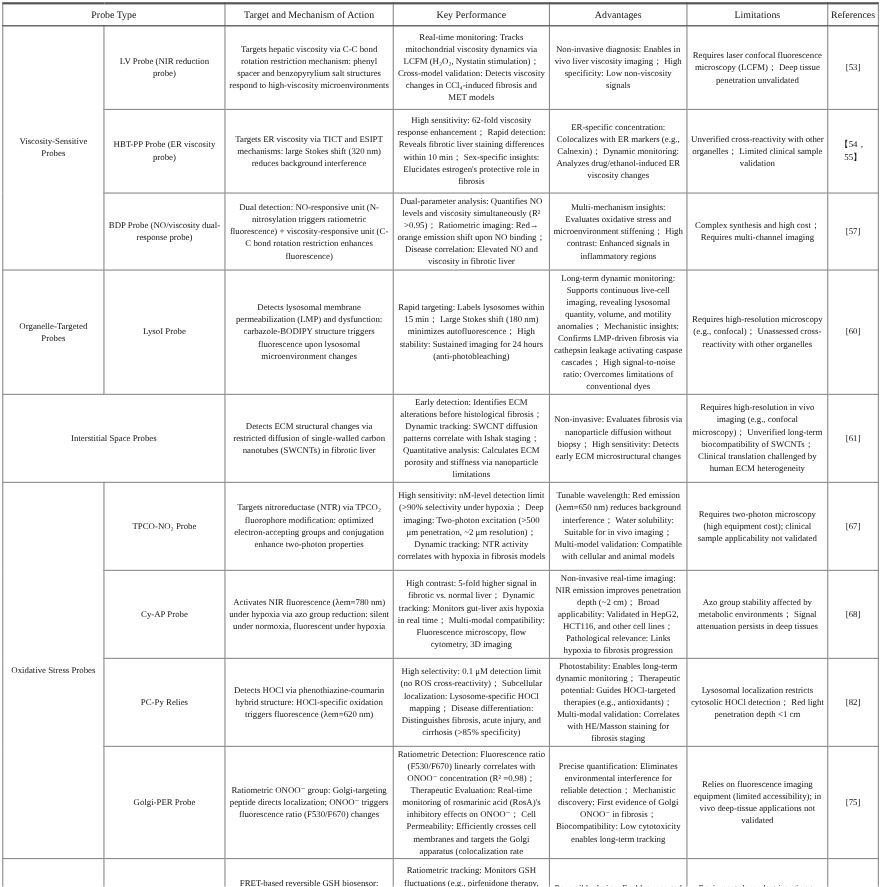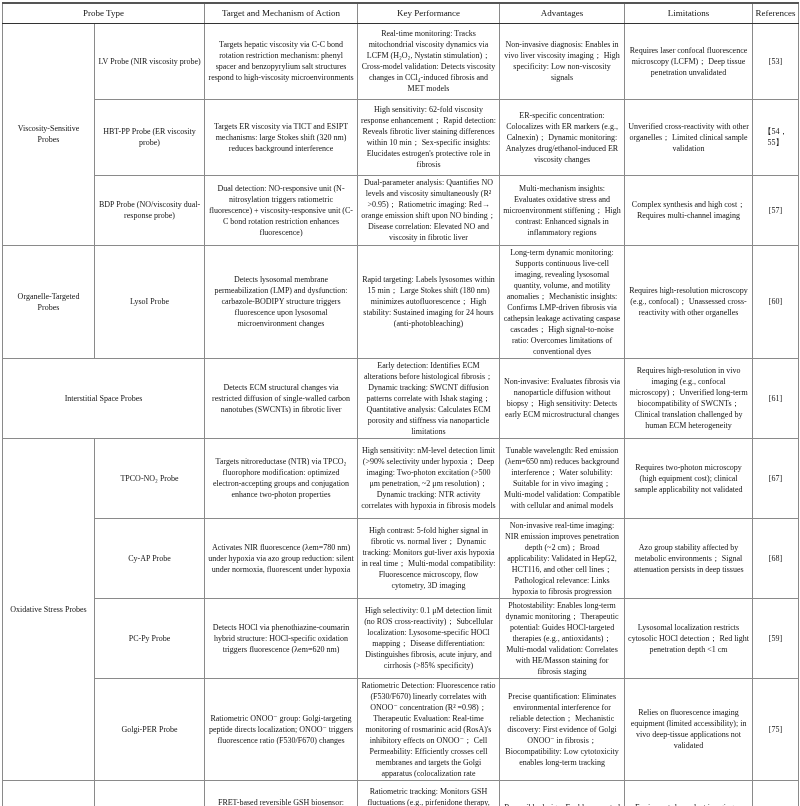--- a/index.html
+++ b/index.html
@@ -56,21 +56,21 @@
         <th>Target and Mechanism of Action</th>
         <th>Key Performance</th>
         <th>Advantages</th>
         <th>Limitations</th>
         <th>References</th>
       </tr>
     </thead>
     <tbody>
       <tr class="h76">
         <td class="group-cell" rowspan="3">Viscosity-Sensitive Probes</td>
-        <td class="probe-cell">LV Probe (NIR viscosity probe)</td>
+        <td class="probe-cell">LV Probe (NIR reduction probe)</td>
         <td>Targets hepatic viscosity via C-C bond rotation restriction mechanism: phenyl spacer and benzopyrylium salt structures respond to high-viscosity microenvironments</td>
         <td>Real-time monitoring: Tracks mitochondrial viscosity dynamics via LCFM (H₂O₂, Nystatin stimulation)； Cross-model validation: Detects viscosity changes in CCl₄-induced fibrosis and MET models</td>
         <td>Non-invasive diagnosis: Enables in vivo liver viscosity imaging； High specificity: Low non-viscosity signals</td>
         <td>Requires laser confocal fluorescence microscopy (LCFM)； Deep tissue penetration unvalidated</td>
         <td class="ref-cell">[53]</td>
       </tr>
       <tr class="h76">
         <td class="probe-cell">HBT-PP Probe (ER viscosity probe)</td>
         <td>Targets ER viscosity via TICT and ESIPT mechanisms: large Stokes shift (320 nm) reduces background interference</td>
         <td>High sensitivity: 62-fold viscosity response enhancement； Rapid detection: Reveals fibrotic liver staining differences within 10 min； Sex-specific insights: Elucidates estrogen's protective role in fibrosis</td>
@@ -114,26 +114,26 @@
       </tr>
       <tr class="h76">
         <td class="probe-cell">Cy-AP Probe</td>
         <td>Activates NIR fluorescence (λem=780 nm) under hypoxia via azo group reduction: silent under normoxia, fluorescent under hypoxia</td>
         <td>High contrast: 5-fold higher signal in fibrotic vs. normal liver； Dynamic tracking: Monitors gut-liver axis hypoxia in real time； Multi-modal compatibility: Fluorescence microscopy, flow cytometry, 3D imaging</td>
         <td>Non-invasive real-time imaging: NIR emission improves penetration depth (~2 cm)； Broad applicability: Validated in HepG2, HCT116, and other cell lines； Pathological relevance: Links hypoxia to fibrosis progression</td>
         <td>Azo group stability affected by metabolic environments； Signal attenuation persists in deep tissues</td>
         <td class="ref-cell">[68]</td>
       </tr>
       <tr class="h76">
-        <td class="probe-cell">PC-Py Probe</td>
+        <td class="probe-cell">PC-Py Relies</td>
         <td>Detects HOCl via phenothiazine-coumarin hybrid structure: HOCl-specific oxidation triggers fluorescence (λem=620 nm)</td>
         <td>High selectivity: 0.1 μM detection limit (no ROS cross-reactivity)； Subcellular localization: Lysosome-specific HOCl mapping； Disease differentiation: Distinguishes fibrosis, acute injury, and cirrhosis (&gt;85% specificity)</td>
         <td>Photostability: Enables long-term dynamic monitoring； Therapeutic potential: Guides HOCl-targeted therapies (e.g., antioxidants)； Multi-modal validation: Correlates with HE/Masson staining for fibrosis staging</td>
         <td>Lysosomal localization restricts cytosolic HOCl detection； Red light penetration depth &lt;1 cm</td>
-        <td class="ref-cell">[59]</td>
+        <td class="ref-cell">[82]</td>
       </tr>
       <tr class="h82">
         <td class="probe-cell">Golgi-PER Probe</td>
         <td>Ratiometric ONOO⁻ group: Golgi-targeting peptide directs localization; ONOO⁻ triggers fluorescence ratio (F530/F670) changes</td>
         <td>Ratiometric Detection: Fluorescence ratio (F530/F670) linearly correlates with ONOO⁻ concentration (R² =0.98)； Therapeutic Evaluation: Real-time monitoring of rosmarinic acid (RosA)'s inhibitory effects on ONOO⁻； Cell Permeability: Efficiently crosses cell membranes and targets the Golgi apparatus (colocalization rate</td>
         <td>Precise quantification: Eliminates environmental interference for reliable detection； Mechanistic discovery: First evidence of Golgi ONOO⁻ in fibrosis； Biocompatibility: Low cytotoxicity enables long-term tracking</td>
         <td>Relies on fluorescence imaging equipment (limited accessibility); in vivo deep-tissue applications not validated</td>
         <td class="ref-cell">[75]</td>
       </tr>
       <tr class="h78">

